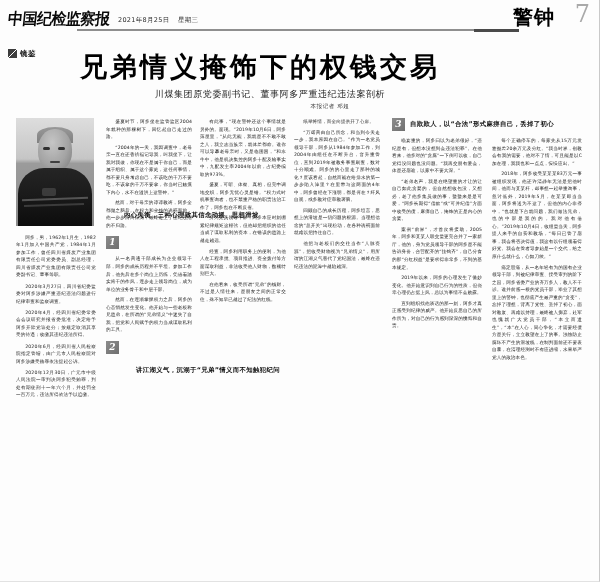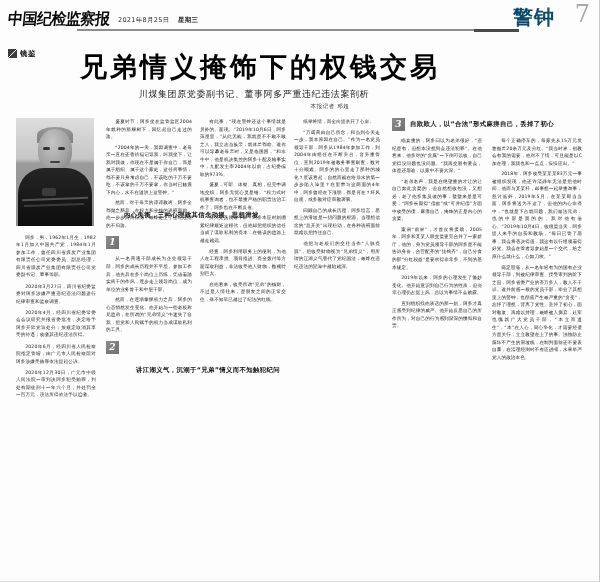--- a/index.html
+++ b/index.html
@@ -47,41 +47,40 @@
     letter-spacing: 0.3px;
     white-space: nowrap;
   }
   .masthead-weekday {
     position: absolute;
     left: 178px; top: 16px;
     font-size: 6.5px;
     color: #2b2b2b;
     letter-spacing: 0.3px;
     white-space: nowrap;
-    font-weight: bold;
   }
   .masthead-rule {
     position: absolute;
     left: 77px; top: 29px;
     width: 442px; height: 2px;
     background: #8f8f8f;
   }
   .masthead-rule-dark {
     position: absolute;
     left: 474px; top: 29px;
     width: 45px; height: 3px;
     background: #4a4a4a;
   }
   .section-name {
     position: absolute;
     right: 45px; top: 4px;
     font-family: "DejaVu Serif", "Liberation Serif", serif;
     font-weight: bold;
     font-size: 20px;
-    color: #0c4a6e;
+    color: #000000;
     letter-spacing: 1px;
     white-space: nowrap;
     text-align: center;
   }
   .page-number {
     position: absolute;
     right: 10px; top: 2px;
     font-family: "DejaVu Serif", "Liberation Serif", serif;
     font-size: 24px;
     color: #a9a9a9;
@@ -114,21 +113,21 @@
     text-align: center;
     font-family: "DejaVu Serif", "Liberation Serif", serif;
     font-weight: bold;
     font-size: 27px;
     letter-spacing: 3px;
     color: #000;
     line-height: 1.25;
   }
   .subhead {
     position: absolute;
-    left: 0; top: 88px;
+    left: 16px; top: 88px;
     width: 508px;
     text-align: center;
     font-size: 9px;
     letter-spacing: 0.6px;
     color: #1c1c1c;
   }
   .byline {
     position: absolute;
     left: 0; top: 103px;
     width: 600px;

